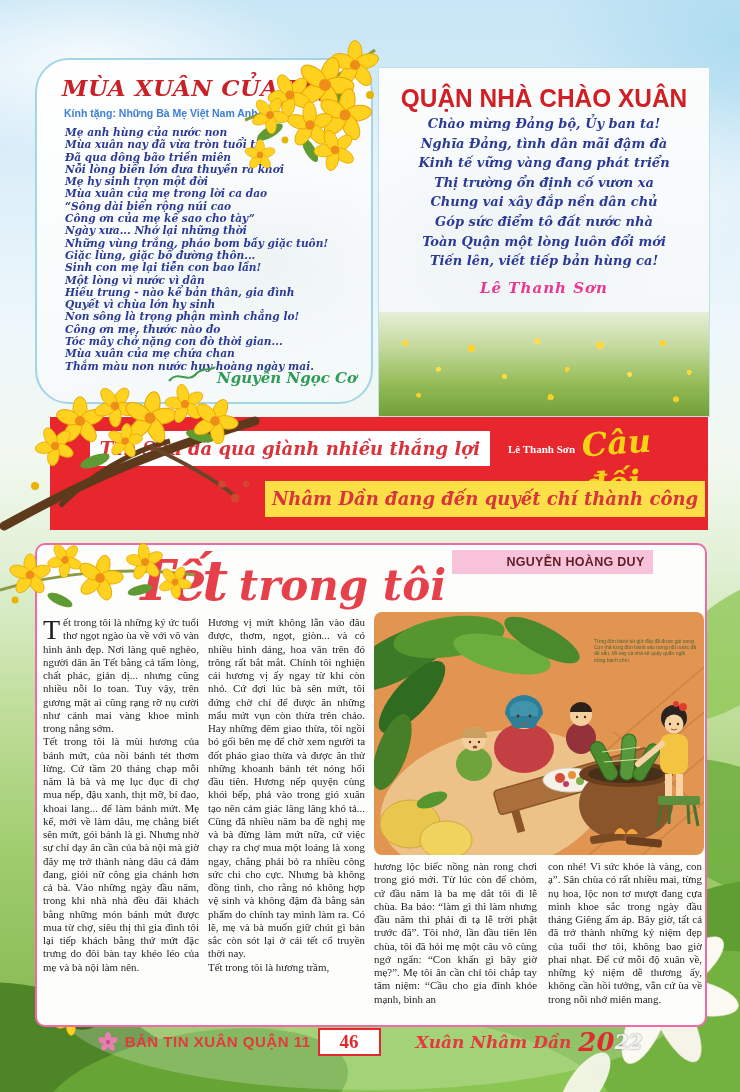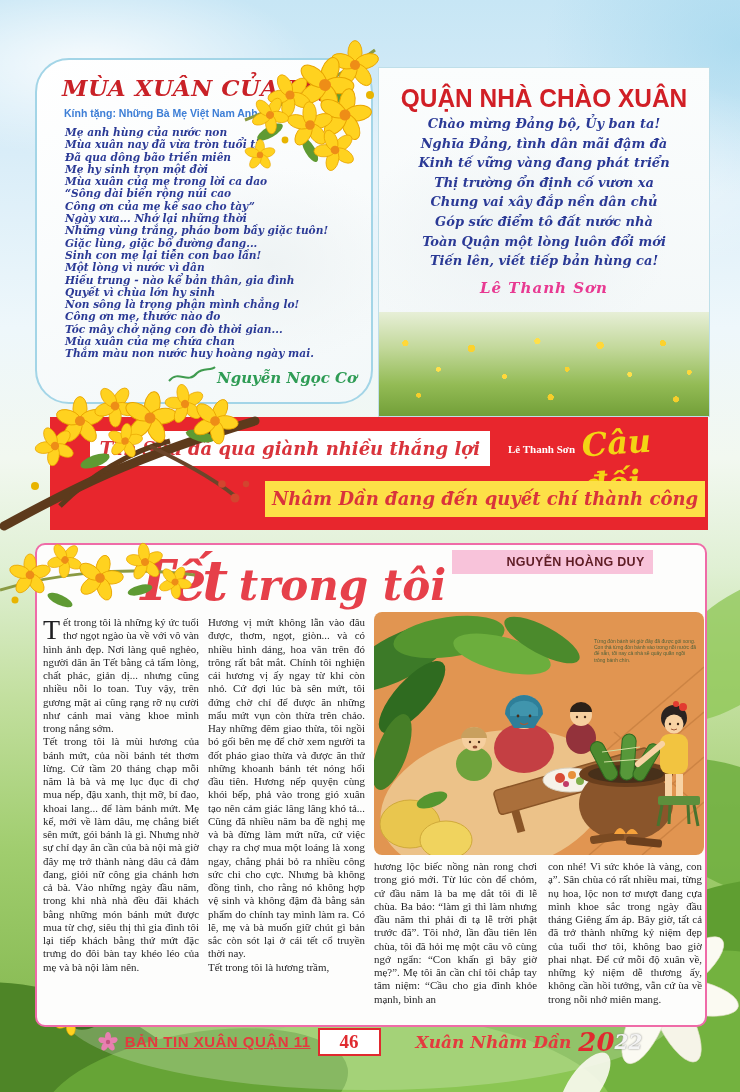--- a/index.html
+++ b/index.html
@@ -66,21 +66,21 @@
   .col1{left:6px;top:71px;width:156px;height:400px;}
   .col2{left:171px;top:71px;width:157px;height:400px;}
   .col3{left:337px;top:315px;width:163px;height:162px;}
   .col4{left:511px;top:315px;width:154px;height:166px;}
   .dropcap{float:left;font:28px/24px "Liberation Serif",serif;color:#1e1e20;padding:2px 3px 0 0;}
   .illu-wrap{left:337px;top:67px;width:330px;height:243px;border-radius:8px;overflow:hidden;}
   .illu-caption{position:absolute;right:8px;top:26px;width:102px;font:5px/6.2px "Liberation Sans",sans-serif;color:#50613a;text-align:left;}
 
   
   .footer{left:0;top:1028px;width:740px;display:flex;justify-content:center;align-items:center;gap:7px;z-index:3;}
-  .footer-bulletin{font:bold 15px/18px "Liberation Sans",sans-serif;color:#e43a3f;letter-spacing:.5px;text-decoration:underline;}
+  .footer-bulletin{font:bold 15px/18px "Liberation Sans",sans-serif;color:#e43a3f;letter-spacing:.5px;}
   .page-num{background:#ffffff;border:2px solid #e02a2f;padding:0 20px;font:bold 19px/24px "Liberation Serif",serif;color:#e02a2f;}
   .year-label{font:bold italic 17px/20px "DejaVu Serif",serif;color:#e43a3f;margin-left:28px;}
   .year-big{font:bold italic 26px/26px "DejaVu Serif",serif;color:#e02a2f;}
   .year-small{font:bold italic 20px/20px "DejaVu Serif",serif;color:#f4f4f4;text-shadow:0 0 2px #7a7a7a;margin-left:-7px;text-align:center;}
   .z3{z-index:3;} .z1{z-index:1;}
 </style>
 </head>
 <body>
 
 <div class="page">
@@ -130,27 +130,28 @@
     </g>
   </svg>
 
   <div class="abs poem-box-left">
     <div class="abs poem-title-left">MÙA XUÂN CỦA MẸ</div>
     <div class="abs poem-dedication">Kính tặng: Những Bà Mẹ Việt Nam Anh Hùng</div>
     <div class="abs poem-lines-left">
         <div class="poem-line-left">Mẹ anh hùng của nước non</div>
         <div class="poem-line-left">Mùa xuân nay đã vừa tròn tuổi ti</div>
         <div class="poem-line-left">Đã qua dông bão triền miên</div>
+        <div class="poem-line-left">Nỗi lòng biển lớn đưa thuyền ra khơi</div>
         <div class="poem-line-left">Mẹ hy sinh trọn một đời</div>
         <div class="poem-line-left">Mùa xuân của mẹ trong lời ca dao</div>
         <div class="poem-line-left">“Sông dài biển rộng núi cao</div>
         <div class="poem-line-left">Công ơn của mẹ kể sao cho tày”</div>
         <div class="poem-line-left">Ngày xưa... Nhớ lại những thời</div>
         <div class="poem-line-left">Những vùng trắng, pháo bom bầy giặc tuôn!</div>
-        <div class="poem-line-left">Giặc lùng, giặc bổ đường đang...</div>
+        <div class="poem-line-left">Giặc lùng, giặc bổ đường thôn...</div>
         <div class="poem-line-left">Sinh con mẹ lại tiễn con bao lần!</div>
         <div class="poem-line-left">Một lòng vì nước vì dân</div>
         <div class="poem-line-left">Hiếu trung - nào kể bản thân, gia đình</div>
         <div class="poem-line-left">Quyết vì chùa lớn hy sinh</div>
         <div class="poem-line-left">Non sông là trọng phận mình chẳng lo!</div>
         <div class="poem-line-left">Công ơn mẹ, thước nào đo</div>
         <div class="poem-line-left">Tóc mây chở nặng con đò thời gian...</div>
         <div class="poem-line-left">Mùa xuân của mẹ chứa chan</div>
         <div class="poem-line-left">Thắm màu non nước huy hoàng ngày mai.</div>
       </div>

